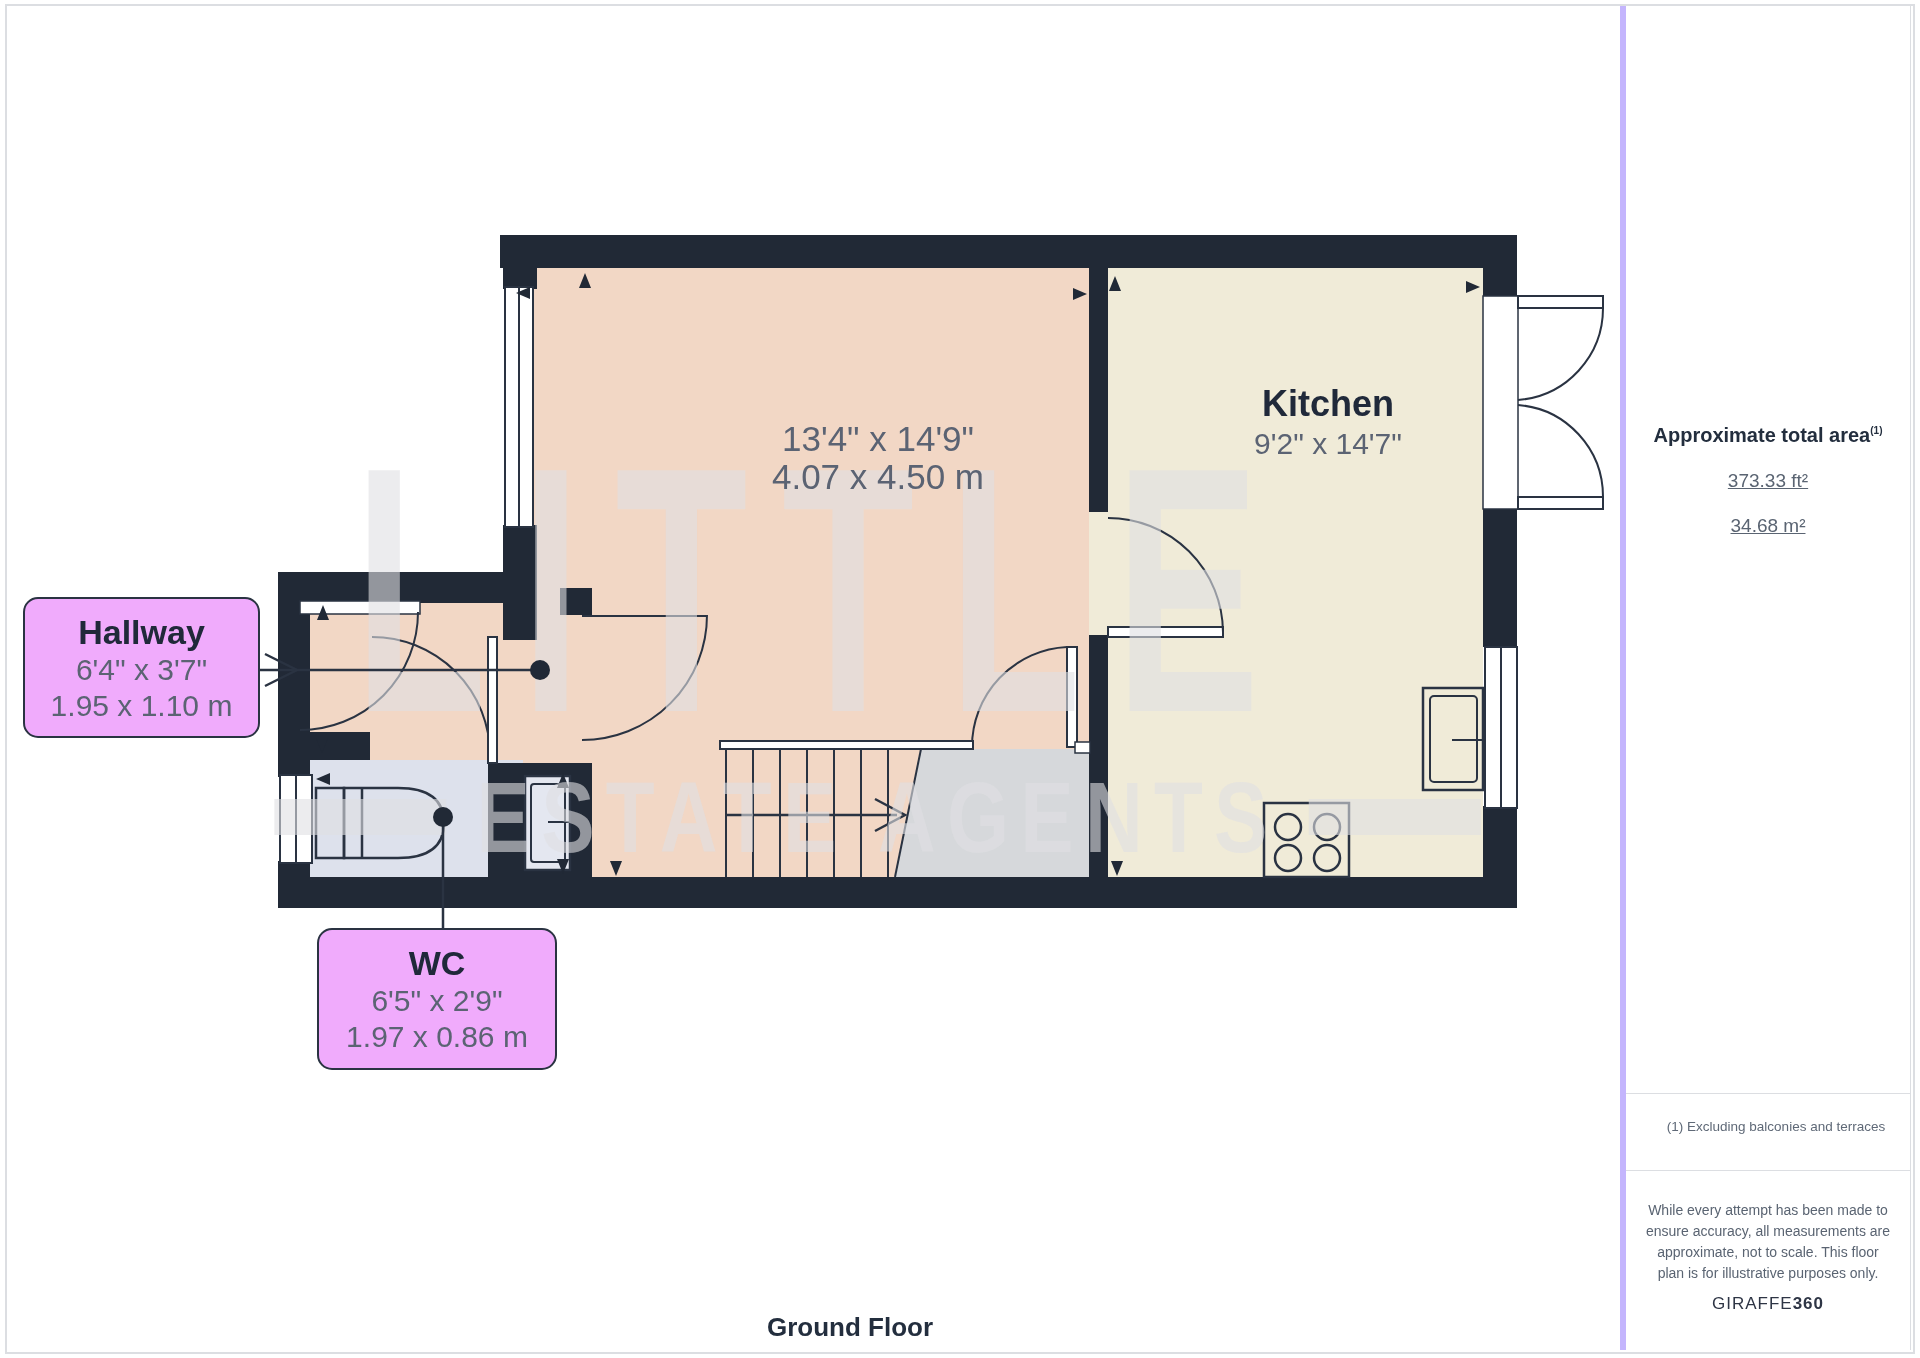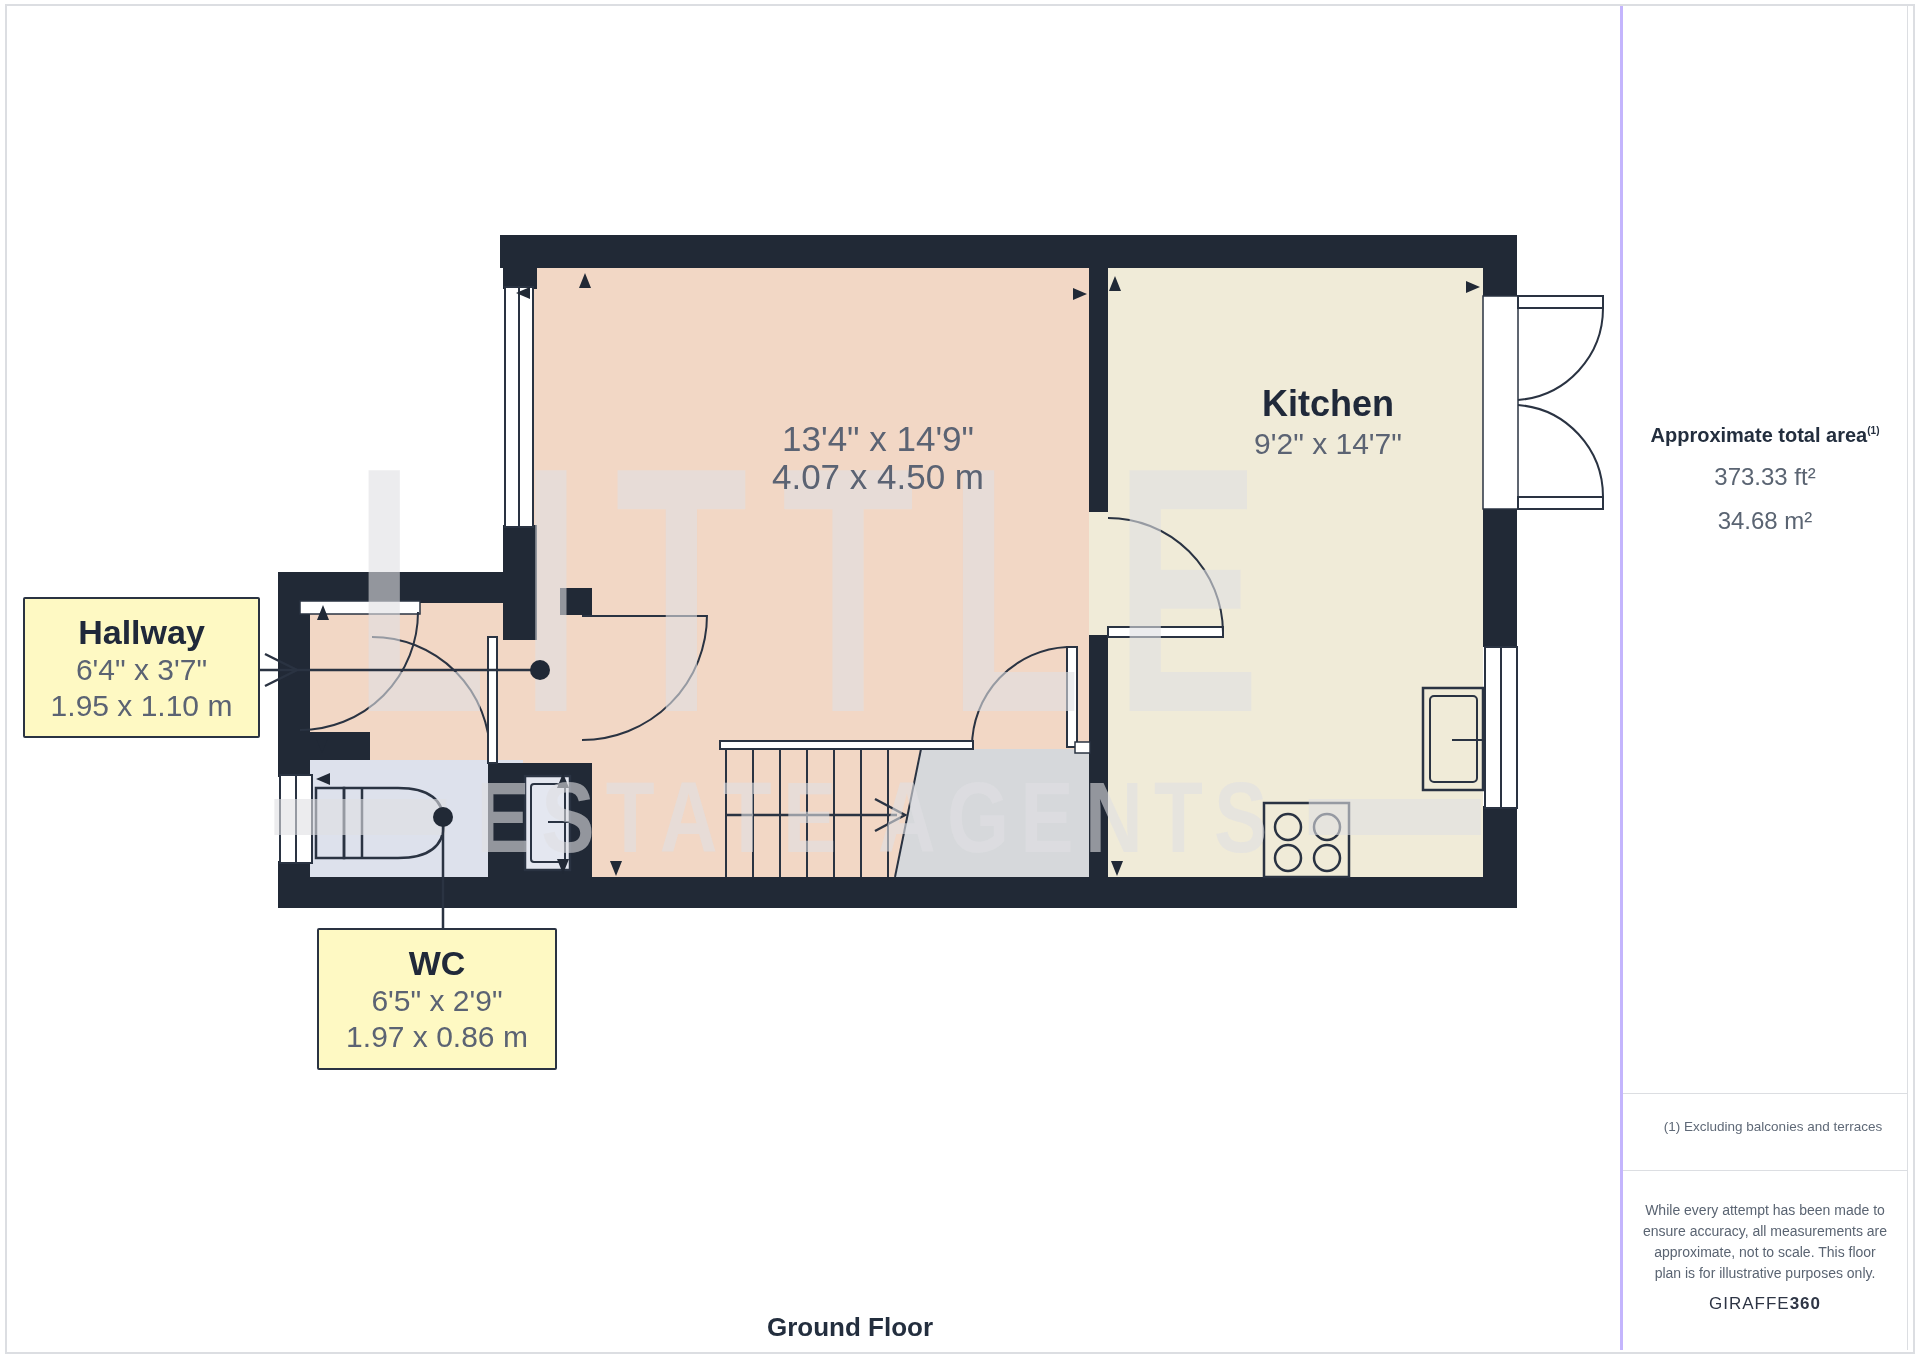--- a/index.html
+++ b/index.html
@@ -29,34 +29,34 @@
   
   .room-label{position:absolute;text-align:center;z-index:5;}
   .room-label .rname{font-weight:bold;color:#20293a;}
   .room-label .rdim{color:#5b6373;}
   #label-living{left:703px;top:420px;width:350px;}
   #label-living .rname{font-size:40px;line-height:44px;}
   #label-living .rdim{font-size:35px;line-height:38px;}
   #label-kitchen{left:1153px;top:384px;width:350px;}
   #label-kitchen .rname{font-size:36px;line-height:40px;}
   #label-kitchen .rdim{font-size:30px;line-height:39px;}
-  .callout{position:absolute;background:#fef9c3;border:2.5px solid #2a3342;
-    border-radius:2px;text-align:center;z-index:5;
+  .callout{position:absolute;background:#f0abfc;border:2.5px solid #2a3342;
+    border-radius:15px;text-align:center;z-index:5;
     display:flex;flex-direction:column;justify-content:center;}
   .callout .rname{font-weight:bold;color:#20293a;font-size:34px;line-height:40px;}
   .callout .rdim{color:#5b6373;font-size:30px;line-height:36px;}
   #label-hallway{left:23px;top:597px;width:233px;height:137px;}
   #label-wc{left:317px;top:928px;width:236px;height:138px;}
   
   .sidebar{position:absolute;left:1620px;top:6px;width:284px;height:1344px;
-    border-left:3px solid #c4b5fd;border-right:1px solid #dcdee2;z-index:6;background:#fff;}
+    border-left:6px solid #c4b5fd;border-right:1px solid #dcdee2;z-index:6;background:#fff;}
   .area-block{position:absolute;left:0;top:418px;width:100%;text-align:center;}
   .area-heading{font-size:20px;font-weight:bold;color:#232e3e;}
   .area-heading sup{font-size:10px;font-weight:bold;}
-  .area-val{font-size:24px;color:#5a6472;margin-top:16px;}
+  .area-val{font-size:19px;color:#5a6472;margin-top:23px;text-decoration:underline;}
   .divider{position:absolute;left:0;width:100%;height:1px;background:#dcdee2;}
   .footnote{position:absolute;left:8px;top:1113px;width:100%;text-align:center;
     font-size:13.5px;color:#5f6977;}
   .disclaimer{position:absolute;left:0;top:1194px;width:100%;text-align:center;
     font-size:14px;line-height:21px;color:#5a6472;}
   .brand{position:absolute;left:0;top:1288px;width:100%;text-align:center;
     font-size:17px;letter-spacing:1px;color:#2e3545;}
   .brand .b{font-weight:bold;}
   
   .floor-label{position:absolute;left:0;top:1312px;width:1620px;text-align:center;

